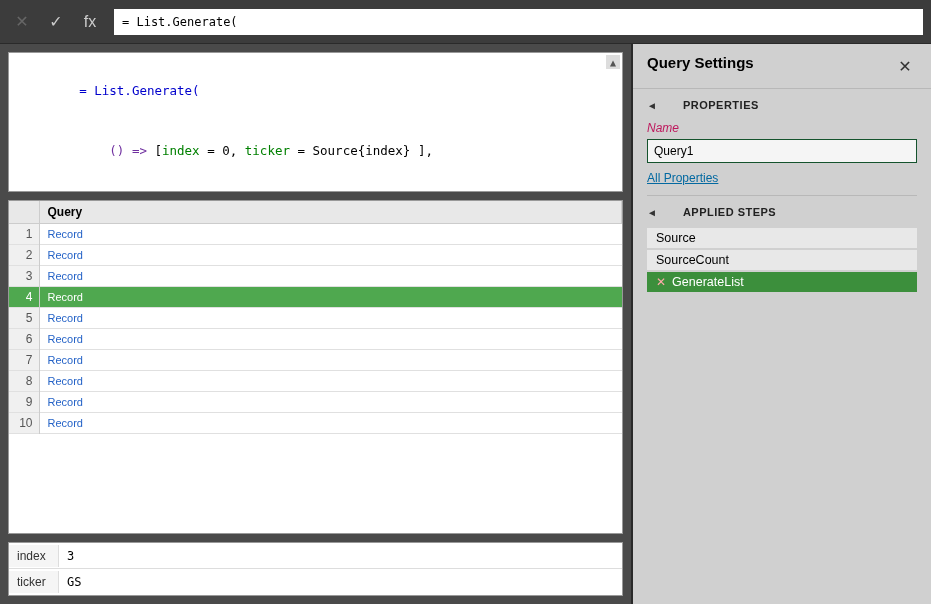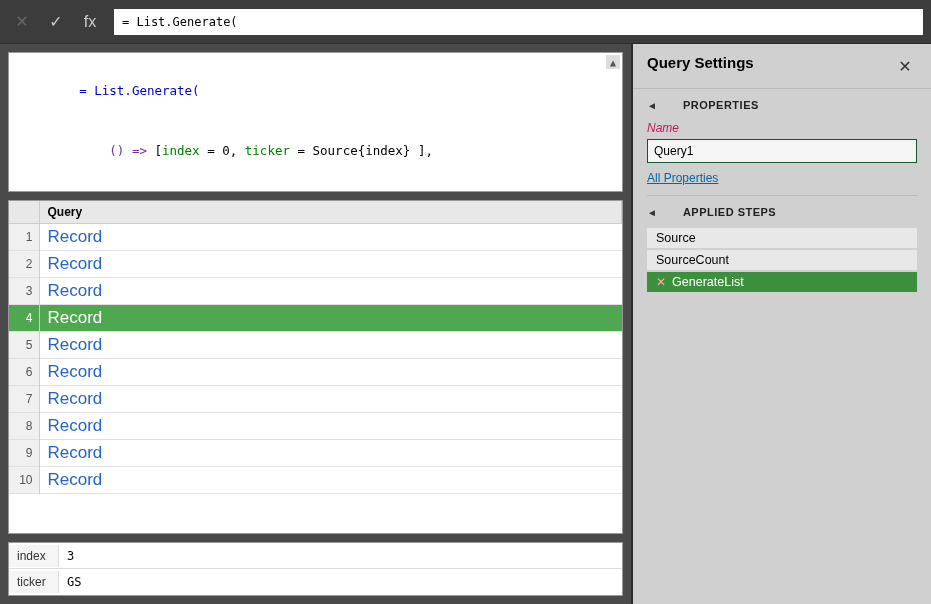--- a/index.html
+++ b/index.html
@@ -127,21 +127,21 @@
     }
     .data-table tbody tr {
       border-bottom: 1px solid #e0e0e0;
     }
     .data-table tbody tr.selected {
       background: #4fa84f;
       color: #fff;
     }
     .data-table tbody td {
       padding: 3px 0;
-      font-size: 17px;
+      font-size: 11px;
     }
     .data-table tbody td.row-num {
       width: 30px;
       text-align: right;
       padding-right: 6px;
       color: #555;
       border-right: 1px solid #ccc;
       background: #f0f0f0;
       font-size: 12px;
     }

